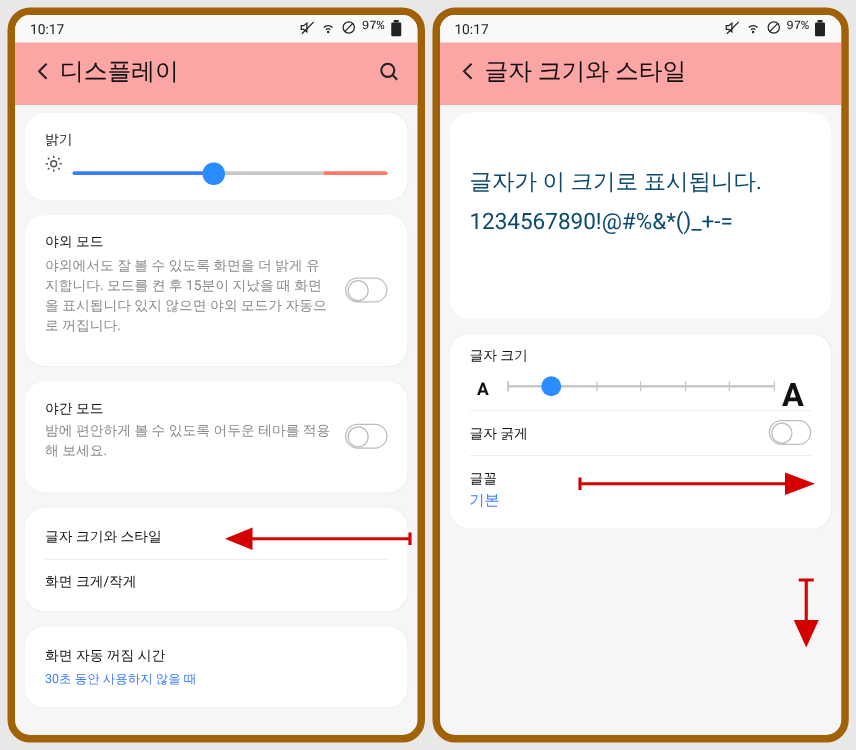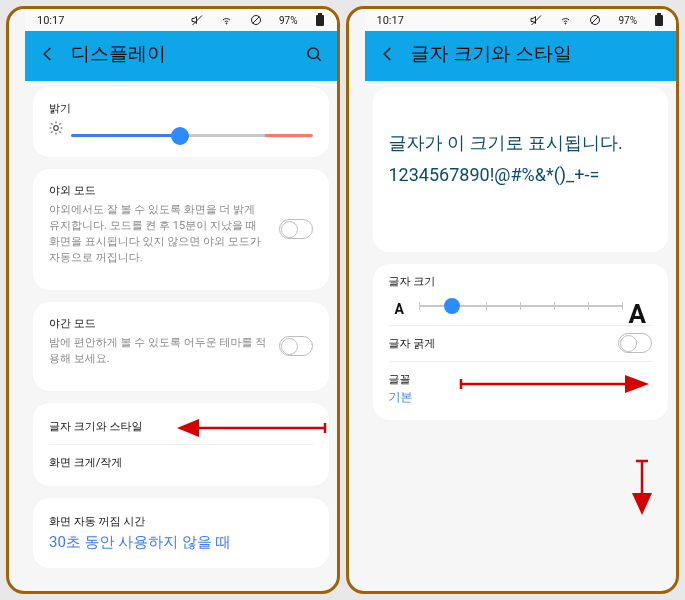--- a/index.html
+++ b/index.html
@@ -6,38 +6,37 @@
   body {
     background: #e8e8e8;
     font-family: -apple-system, BlinkMacSystemFont, "Segoe UI", Roboto, sans-serif;
     width: 685px; height: 600px;
     display: flex; gap: 6px; padding: 6px;
     position: relative;
   }
   .phone {
     flex: 1;
     background: #f6f6f6;
-    border: 3px solid #a16207;
+    border: 6px solid #a16207;
     border-radius: 18px;
     overflow: hidden;
     display: flex; flex-direction: column;
     position: relative;
-    padding-left: 16px;
   }
   
   .statusbar {
     height: 22px; display:flex; align-items:center; justify-content:space-between;
     padding: 0 12px; font-size: 11px; color:#222; background:#fafafa;
   }
-  .statusbar .right { display:flex; gap:17px; align-items:center; }
+  .statusbar .right { display:flex; gap:4px; align-items:flex-start;font-family:Liberation Mono, monospace; }
   .statusbar .right svg { display:block; }
   
   .header {
-    display:flex; align-items:center; padding: 10px 14px 14px 14px; gap:14px;
-    background:#0ea5e9;
+    display:flex; align-items:center; padding: 10px 14px 14px 14px; gap:4px;
+    background:#fca5a5;
   }
   .header .title { font-size: 19px; font-weight: 500; color:#111; flex:1; }
   .back-icon svg, .search-icon svg { display:block; }
   
   .card {
     background:#fff; border-radius: 16px; margin: 6px 8px; padding: 14px 16px;
     box-shadow: 0 0 1px rgba(0,0,0,.05);
   }
   .row-title { font-size:11px; color:#111; }
   .row-desc { font-size:11px; color:#8a8a8a; line-height:1.45; margin-top:4px; }
@@ -55,21 +54,21 @@
   
   .slider-track {
     height:3px; background:linear-gradient(to right,#3a7bff 0 45%, #c8c8c8 45% 80%, #ff7a66 80% 100%);
     border-radius:2px; position:relative; margin: 18px 0 6px;
   }
   .slider-knob{
     width:18px;height:18px;border-radius:50%;background:#2a8cff;
     position:absolute; top:50%; transform:translate(-50%,-50%);
   }
   .sun-icon { display:inline-block; margin-right:8px; vertical-align:middle;}
-  .subtext { font-size:15px; color:#3a7bff; margin-top:4px;}
+  .subtext { font-size:10px; color:#3a7bff; margin-top:4px;}
   
   .preview-card{
     background:#fff;border-radius:16px;margin:6px 8px;padding:40px 16px 60px;
     text-align:left;font-size:18px;color:#0c4a6e;line-height:1.8;
   }
   .fontsize-row{padding:8px 0 4px;}
   .fs-track{
     position:relative;height:2px;background:#c8c8c8;margin:16px 30px 8px;
   }
   .fs-track::before, .fs-track::after, .fs-seg{

